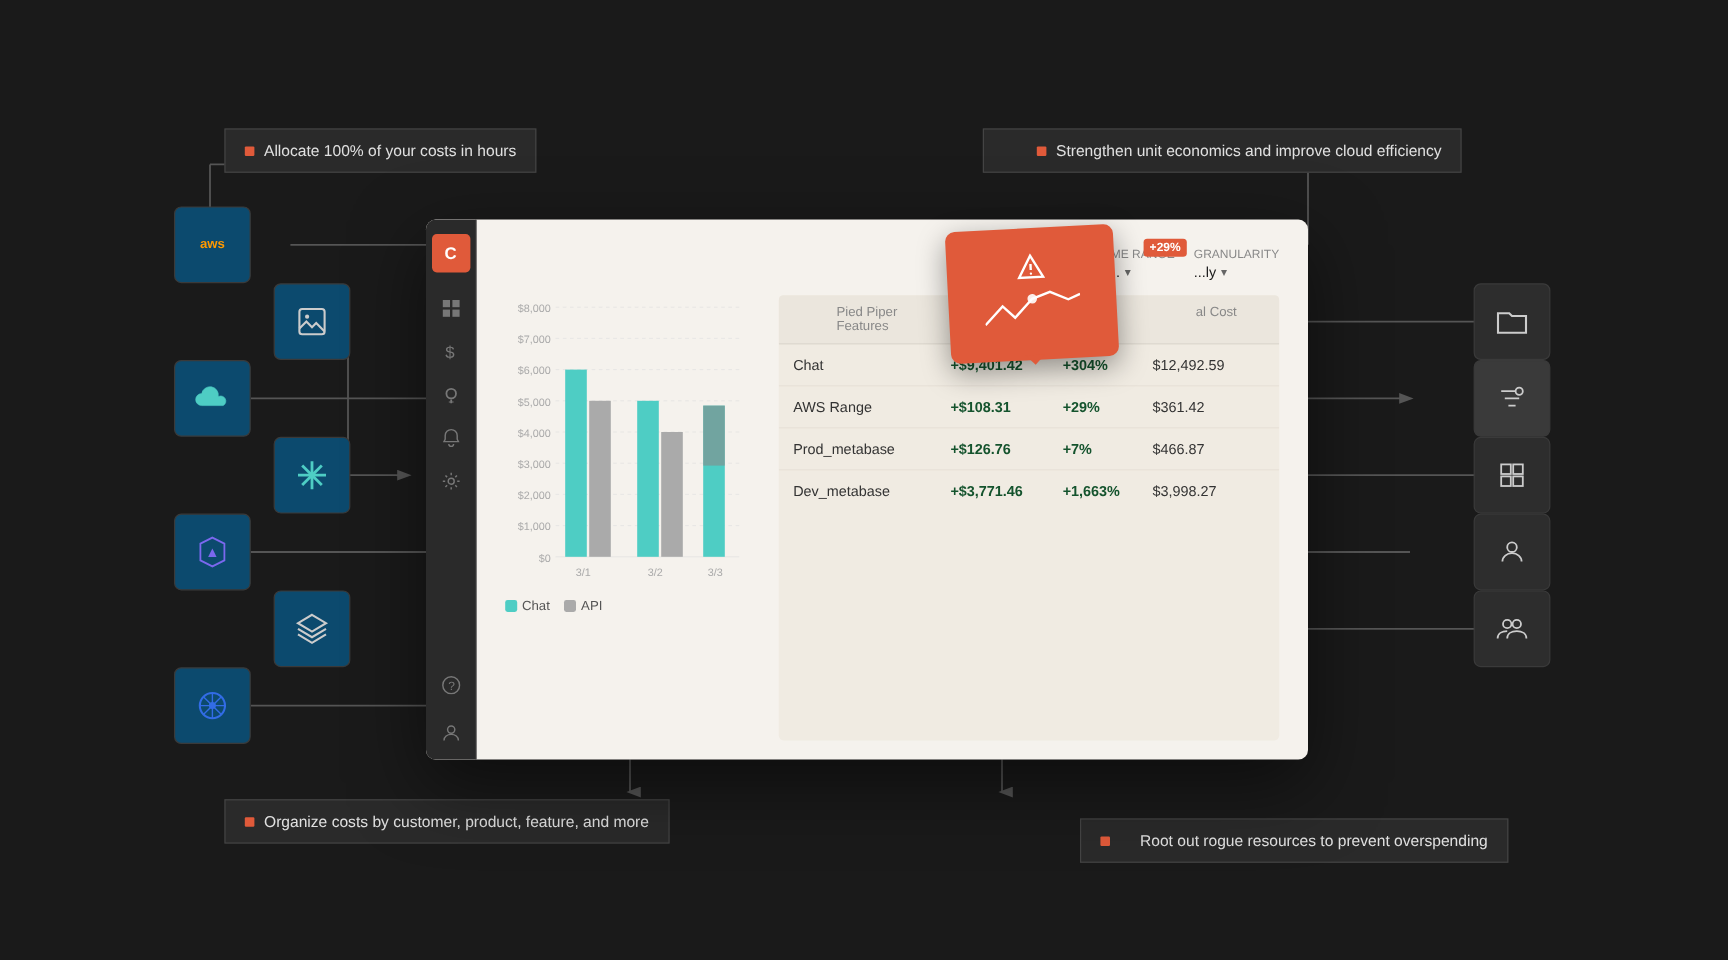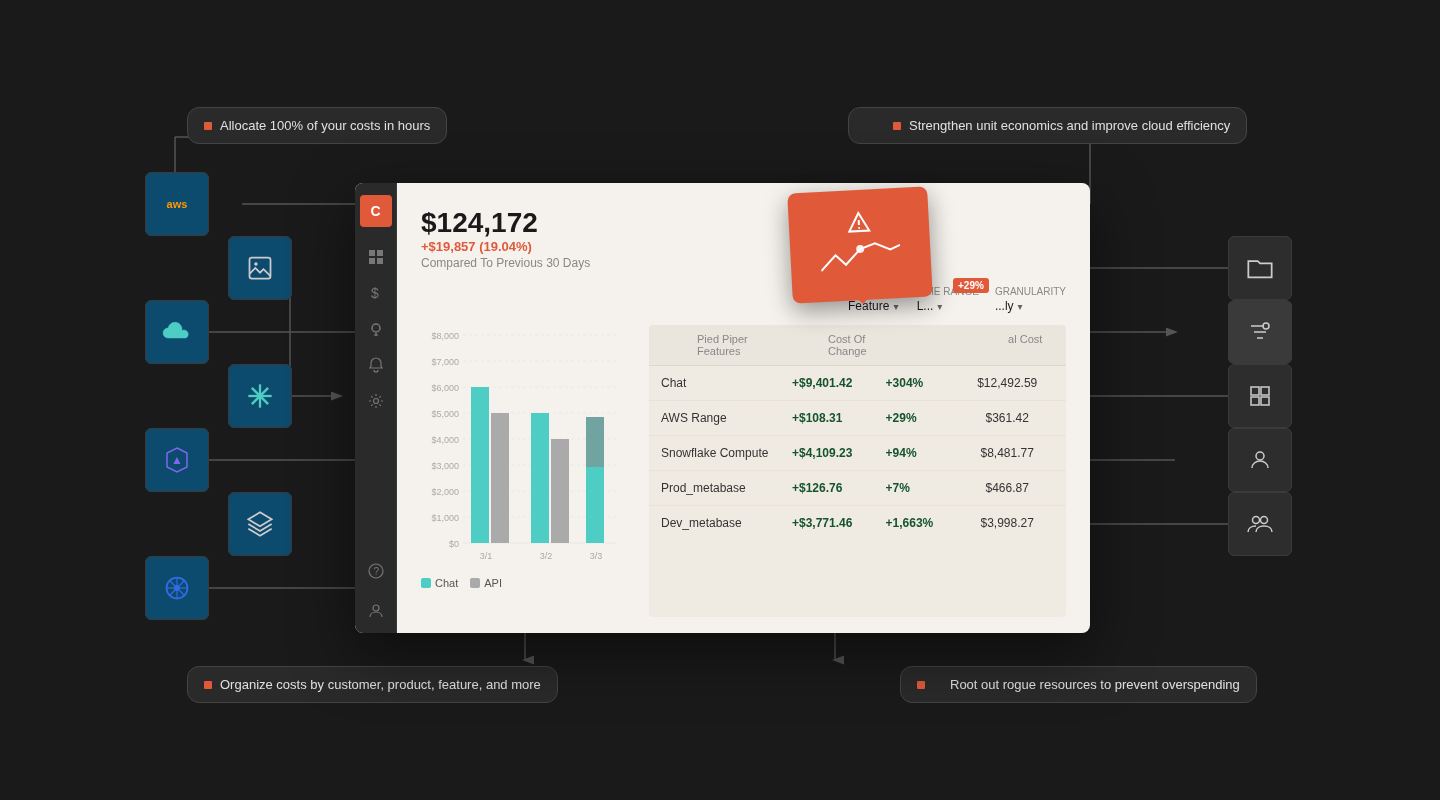--- a/index.html
+++ b/index.html
@@ -22,21 +22,21 @@
     .bg-lines svg {
       width: 100%; height: 100%;
       opacity: 0.15;
     }
 
     
     .tooltip-box {
       position: absolute;
       background: #2a2a2a;
       border: 1px solid #444;
-      border-radius: 12px;
+      border-radius: 0;
       padding: 10px 16px;
       color: #e0e0e0;
       font-size: 13px;
       display: flex;
       align-items: center;
       gap: 8px;
       white-space: nowrap;
     }
     .tooltip-box .dot {
       width: 8px; height: 8px;
@@ -225,21 +225,21 @@
       padding: 10px 12px;
       border-bottom: 1px solid #e8e2d8;
       align-items: center;
     }
     .table-row:last-child { border-bottom: none; }
     .td {
       font-size: 12px;
       color: #333;
     }
     .td-red { color: #14532d; font-weight: 600; }
-    .td-right { text-align: center; }
+    .td-right { text-align: left; }
 
     
     .alert-badge {
       position: absolute;
       top: 190px;
       left: 790px;
       width: 140px;
       height: 110px;
       background: #e05a3a;
       border-radius: 8px;
@@ -349,31 +349,31 @@
       <path d="M0,0 L6,0 L3,8 z" fill="#555"></path>
     </marker>
   </defs>
 </svg>
 
 <div class="tooltip-box" style="top:107px;left:187px;">
   <div class="dot"></div>
   <span>Allocate 100% of your costs in hours</span>
 </div>
 
-<div class="tooltip-box" style="top:107px;left:848px;padding-left:44px;">
+<div class="tooltip-box" style="top:107px;left:819px;padding-left:44px;">
   <div class="dot"></div>
   <span>Strengthen unit economics and improve cloud efficiency</span>
 </div>
 
 <div class="tooltip-box" style="top:666px;left:187px;">
   <div class="dot"></div>
   <span>Organize costs by customer, product, feature, and more</span>
 </div>
 
-<div class="tooltip-box" style="top:666px;left:900px;gap:25px;">
+<div class="tooltip-box" style="top:682px;left:900px;gap:25px;">
   <div class="dot"></div>
   <span>Root out rogue resources to prevent overspending</span>
 </div>
 
 <div class="icon-box" style="left:145px;top:172px;">
   <span style="color:#ff9900;font-size:11px;font-weight:bold;">aws</span>
 </div>
 
 <div class="icon-box" style="left:228px;top:236px;">
   <svg width="28" height="28" viewBox="0 0 24 24" fill="none">
@@ -519,25 +519,20 @@
     <div class="nav-icon" style="margin-bottom:8px;">
       <svg width="16" height="16" viewBox="0 0 16 16" fill="none">
         <circle cx="8" cy="5" r="3" stroke="#777" stroke-width="1.2"></circle>
         <path d="M2 14c0-3 2.7-5 6-5s6 2 6 5" stroke="#777" stroke-width="1.2" fill="none"></path>
       </svg>
     </div>
   </div>
 
   <div class="main-content">
 
-    <div class="cost-header">
-      <div class="cost-amount">$124,172</div>
-      <div class="cost-change">+$19,857 (19.04%)</div>
-      <div class="cost-compared">Compared To Previous 30 Days</div>
-    </div>
 
     <div class="controls-row">
       <div class="control-group">
         <span class="control-label">Group By</span>
         <span class="control-value">
           <span>Feature</span>
           <span class="chevron">▾</span>
         </span>
       </div>
       <div class="control-group" style="position:relative;">
@@ -623,26 +618,20 @@
           <span class="td td-red">+304%</span>
           <span class="td td-right">$12,492.59</span>
         </div>
         <div class="table-row">
           <span class="td">AWS Range</span>
           <span class="td td-red">+$108.31</span>
           <span class="td td-red">+29%</span>
           <span class="td td-right">$361.42</span>
         </div>
         <div class="table-row">
-          <span class="td">Snowflake Compute</span>
-          <span class="td td-red">+$4,109.23</span>
-          <span class="td td-red">+94%</span>
-          <span class="td td-right">$8,481.77</span>
-        </div>
-        <div class="table-row">
           <span class="td">Prod_metabase</span>
           <span class="td td-red">+$126.76</span>
           <span class="td td-red">+7%</span>
           <span class="td td-right">$466.87</span>
         </div>
         <div class="table-row">
           <span class="td">Dev_metabase</span>
           <span class="td td-red">+$3,771.46</span>
           <span class="td td-red">+1,663%</span>
           <span class="td td-right">$3,998.27</span>

